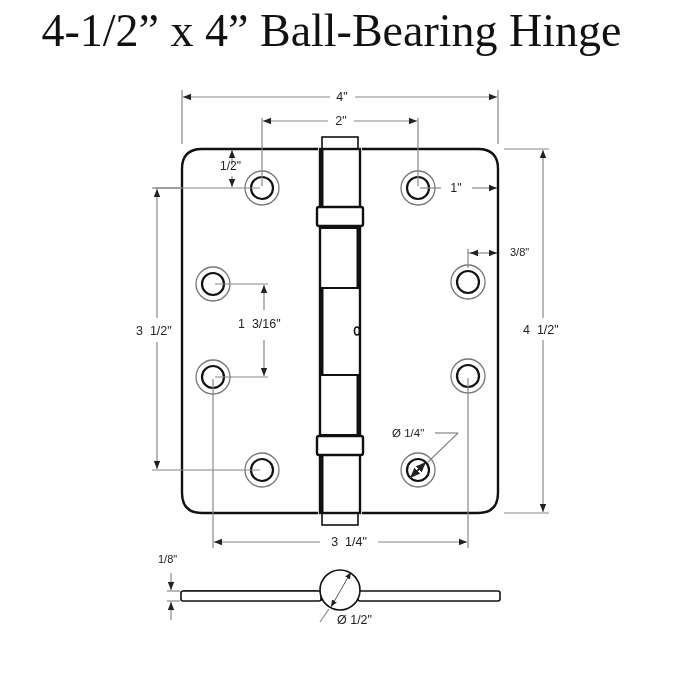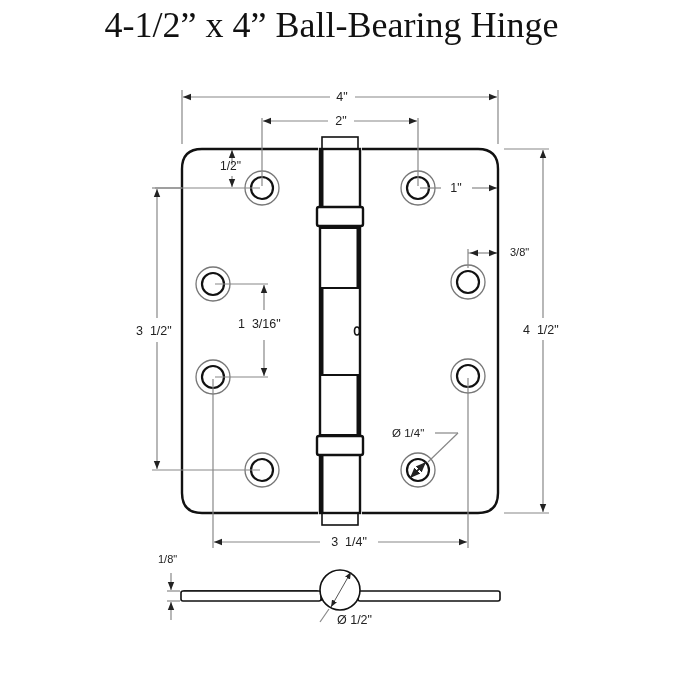--- a/index.html
+++ b/index.html
@@ -1,20 +1,20 @@
 <!DOCTYPE html>
 <html><head>
 <meta charset="utf-8">
 <style>
   html, body { margin: 0; padding: 0; background: #ffffff; }
   body { width: 700px; height: 700px; position: relative; overflow: hidden; }
   .title {
     position: absolute; left: 0; top: 4px; width: 663px; text-align: center;
     font-family: "Liberation Serif", "DejaVu Serif", serif;
-    font-size: 36px; color: #111; letter-spacing: 0px; white-space: nowrap;
+    font-size: 46px; color: #111; letter-spacing: 0px; white-space: nowrap;
   }
   svg#drawing { position: absolute; left: 0; top: 0; }
   .lbl { font-family: "Liberation Sans", "DejaVu Sans", sans-serif; font-size: 12.5px; fill: #222; }
   .dim { stroke: #888; stroke-width: 1.2; fill: none; }
   .obj { stroke: #111; stroke-width: 2.4; fill: #fff; }
   .obj-thin { stroke: #111; stroke-width: 1.6; fill: #fff; }
   .hole-outer { stroke: #777; stroke-width: 1.3; fill: #fff; }
   .hole-inner { stroke: #111; stroke-width: 2.2; fill: #fff; }
 </style>
 </head>

